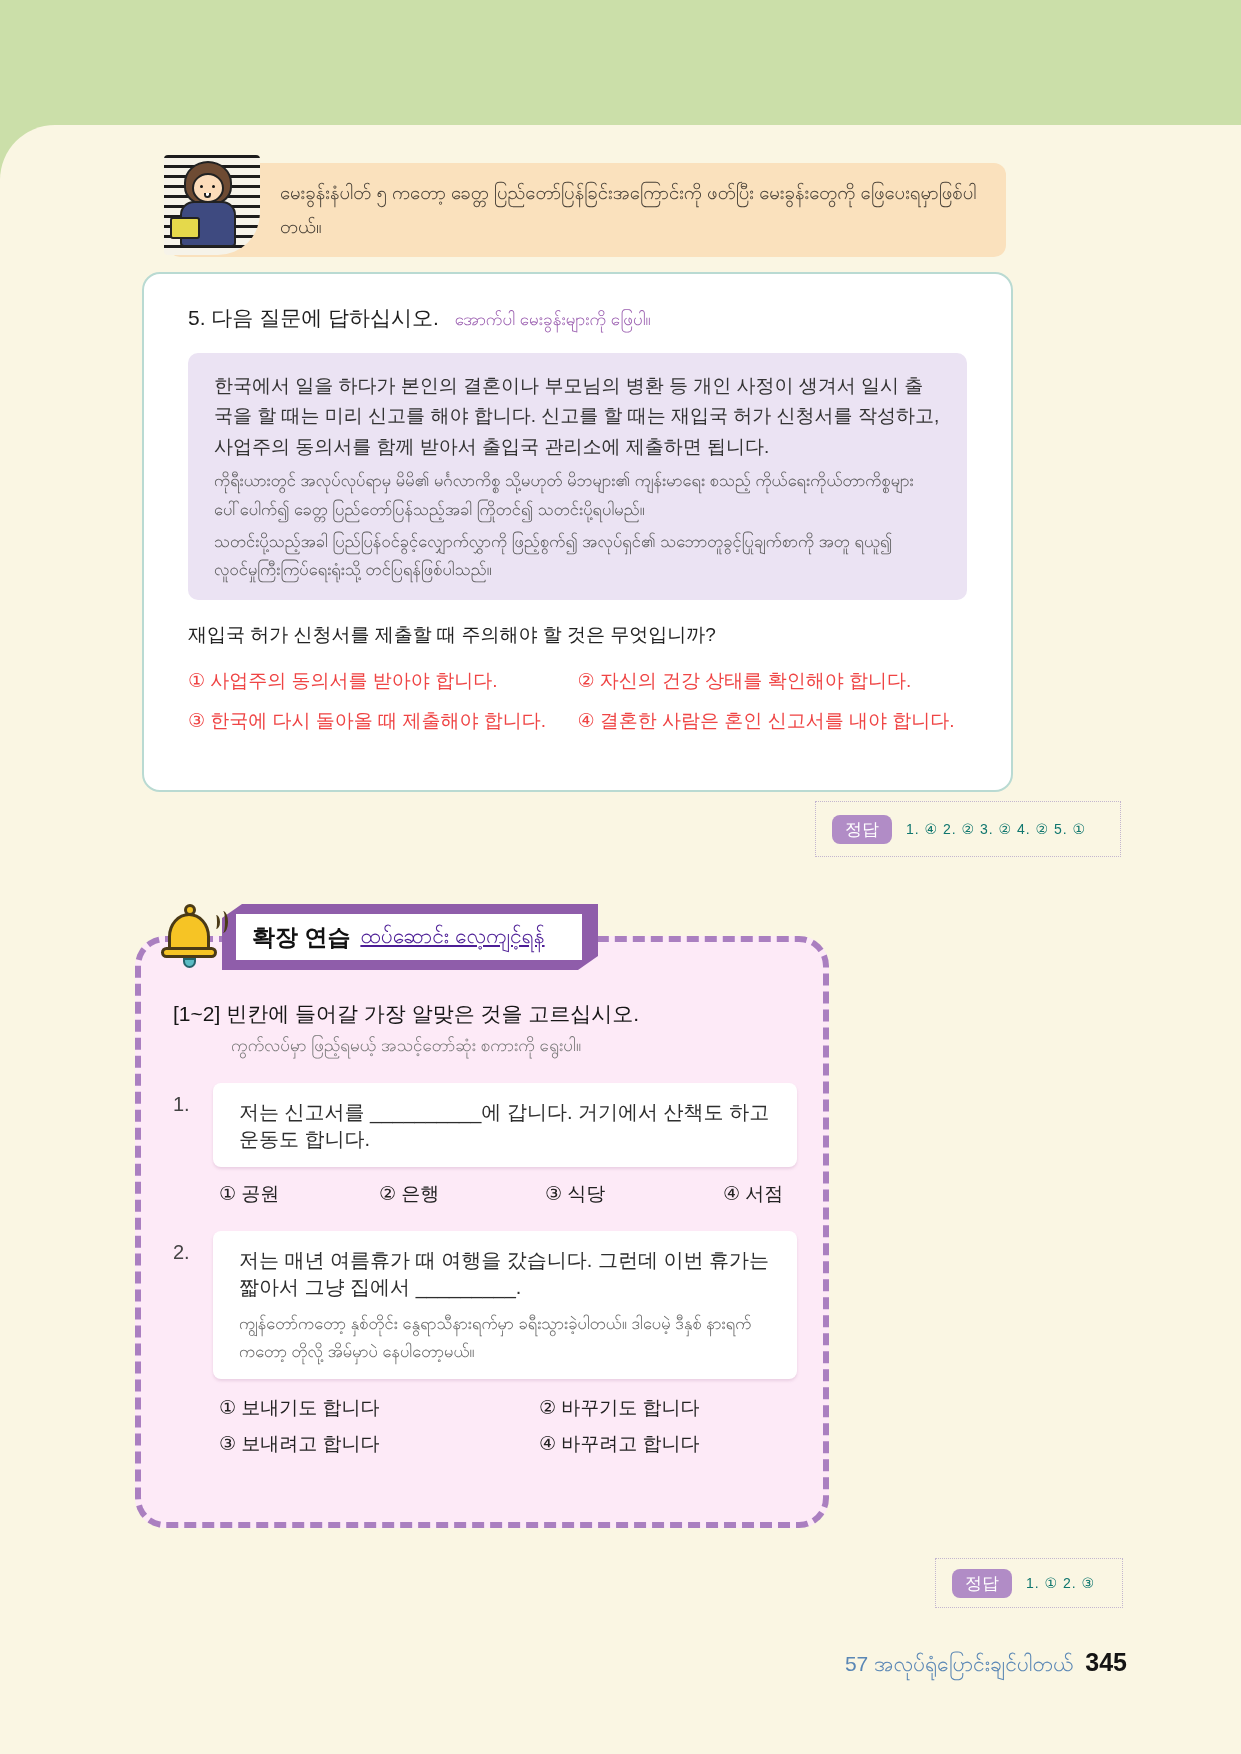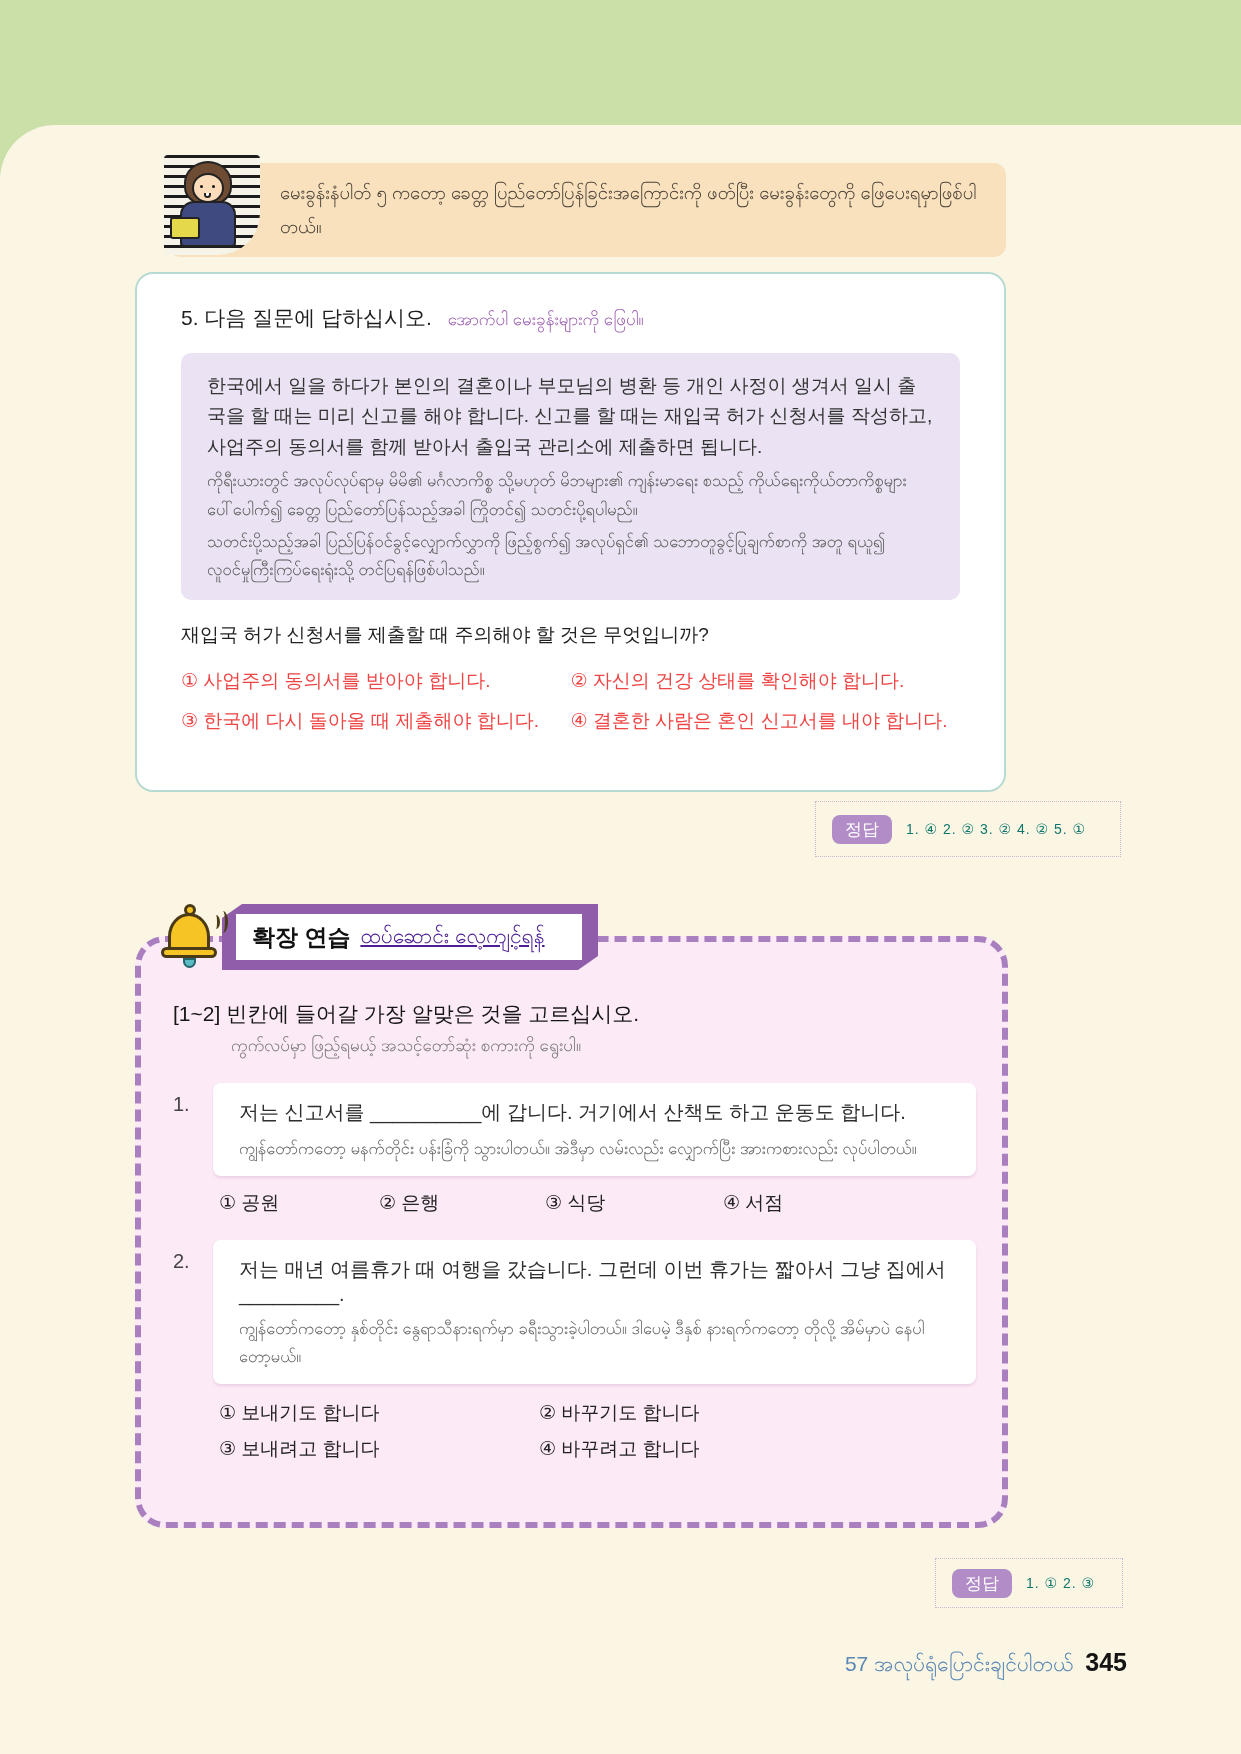--- a/index.html
+++ b/index.html
@@ -25,21 +25,21 @@
   .avatar .eye { position:absolute; width:3px; height:3px; background:#111; border-radius:50%; top:30px; }
   .avatar .eye.l { left:36px; } .avatar .eye.r { left:48px; }
   .avatar .mouth { position:absolute; left:40px; top:38px; width:7px; height:5px;
                    border:2px solid #222; border-top:none; border-radius:0 0 6px 6px; background:#fff; }
   .avatar .body { position:absolute; left:16px; top:46px; width:56px; height:46px;
                   background:#3e4a80; border-radius:14px 14px 4px 4px; border:2px solid #222; }
   .avatar .book { position:absolute; left:6px; top:62px; width:30px; height:22px;
                   background:#e5d94b; border:2px solid #222; border-radius:3px; }
 
   
-  .q5-card { position:absolute; left:135px; top:272px; width:871px; height:520px;
+  .q5-card { position:absolute; left:142px; top:272px; width:871px; height:520px;
              background:#ffffff; border:2px solid #b9dad2; border-radius:18px;
              padding:30px 44px 0 44px; z-index:2; }
   .q5-heading { font-size:21px; color:#1e1e1e; }
   .q5-heading .my { font-size:17px; color:#9b5fb0; margin-left:10px; }
   .passage { margin-top:20px; background:#ebe3f3; border-radius:10px; padding:18px 26px 16px 26px; }
   .passage .ko { font-size:19px; line-height:1.6; color:#333; }
   .passage .my { font-size:16.5px; line-height:1.72; color:#5a5a5a; margin-top:4px; }
   .prompt { margin-top:22px; }
   .prompt .ko { font-size:19px; color:#222; }
   .prompt .my { font-size:16.5px; color:#8d6aa8; margin-top:4px; }
@@ -72,21 +72,21 @@
   .bell .w2 { left:58px; top:10px; width:10px; height:22px; }
   .ribbon { position:absolute; left:222px; top:904px; width:376px; height:66px;
             background:#8f5daa; z-index:3;
             clip-path:polygon(20px 0,100% 0,100% calc(100% - 14px),calc(100% - 20px) 100%,0 100%,0 14px); }
   .ribbon-inner { position:absolute; left:14px; top:10px; right:16px; bottom:10px;
                   background:#fff; display:flex; align-items:center; padding:0 16px; gap:10px; }
   .ribbon-inner .rb-ko { font-size:23px; font-weight:bold; color:#111; white-space:nowrap; }
   .ribbon-inner .rb-my { font-size:21px; color:#4c1d95; white-space:nowrap;text-decoration:underline; }
 
   
-  .pink-box { position:absolute; left:135px; top:936px; width:873px; height:592px;
+  .pink-box { position:absolute; left:135px; top:936px; width:694px; height:592px;
               background:#fdeaf7; border:6px dashed #aa7fc0; border-radius:30px;
               padding:58px 26px 0 32px; z-index:1; }
   .ext-instr .ko { font-size:21px; color:#161616; }
   .ext-instr .my { font-size:17px; color:#777; margin:6px 0 0 58px; }
   .q-row { display:flex; margin-top:24px; }
   .qnum { width:40px; font-size:20px; color:#444; padding-top:10px; }
   .q-card { flex:1; background:#fff; border-radius:8px; padding:16px 26px 14px 26px;
             box-shadow:0 2px 3px rgba(150,90,140,0.18); }
   .q-card .ko { font-size:20px; color:#2e2e2e; }
   .q-card .my { font-size:16.5px; line-height:1.7; color:#666; margin-top:8px; }
@@ -150,21 +150,20 @@
   <div class="pink-box">
     <div class="ext-instr">
       <p class="ko">[1~2] 빈칸에 들어갈 가장 알맞은 것을 고르십시오.</p>
       <p class="my">ကွက်လပ်မှာ ဖြည့်ရမယ့် အသင့်တော်ဆုံး စကားကို ရွေးပါ။</p>
     </div>
 
     <div class="q-row">
       <span class="qnum">1.</span>
       <div class="q-card">
         <p class="ko">저는 신고서를 __________에 갑니다. 거기에서 산책도 하고 운동도 합니다.</p>
-        <p class="my">ကျွန်တော်ကတော့ မနက်တိုင်း ပန်းခြံကို သွားပါတယ်။ အဲဒီမှာ လမ်းလည်း လျှောက်ပြီး အားကစားလည်း လုပ်ပါတယ်။</p>
       </div>
     </div>
     <div class="opts4col">
       <span>① 공원</span>
       <span>② 은행</span>
       <span>③ 식당</span>
       <span>④ 서점</span>
     </div>
 
     <div class="q-row">

